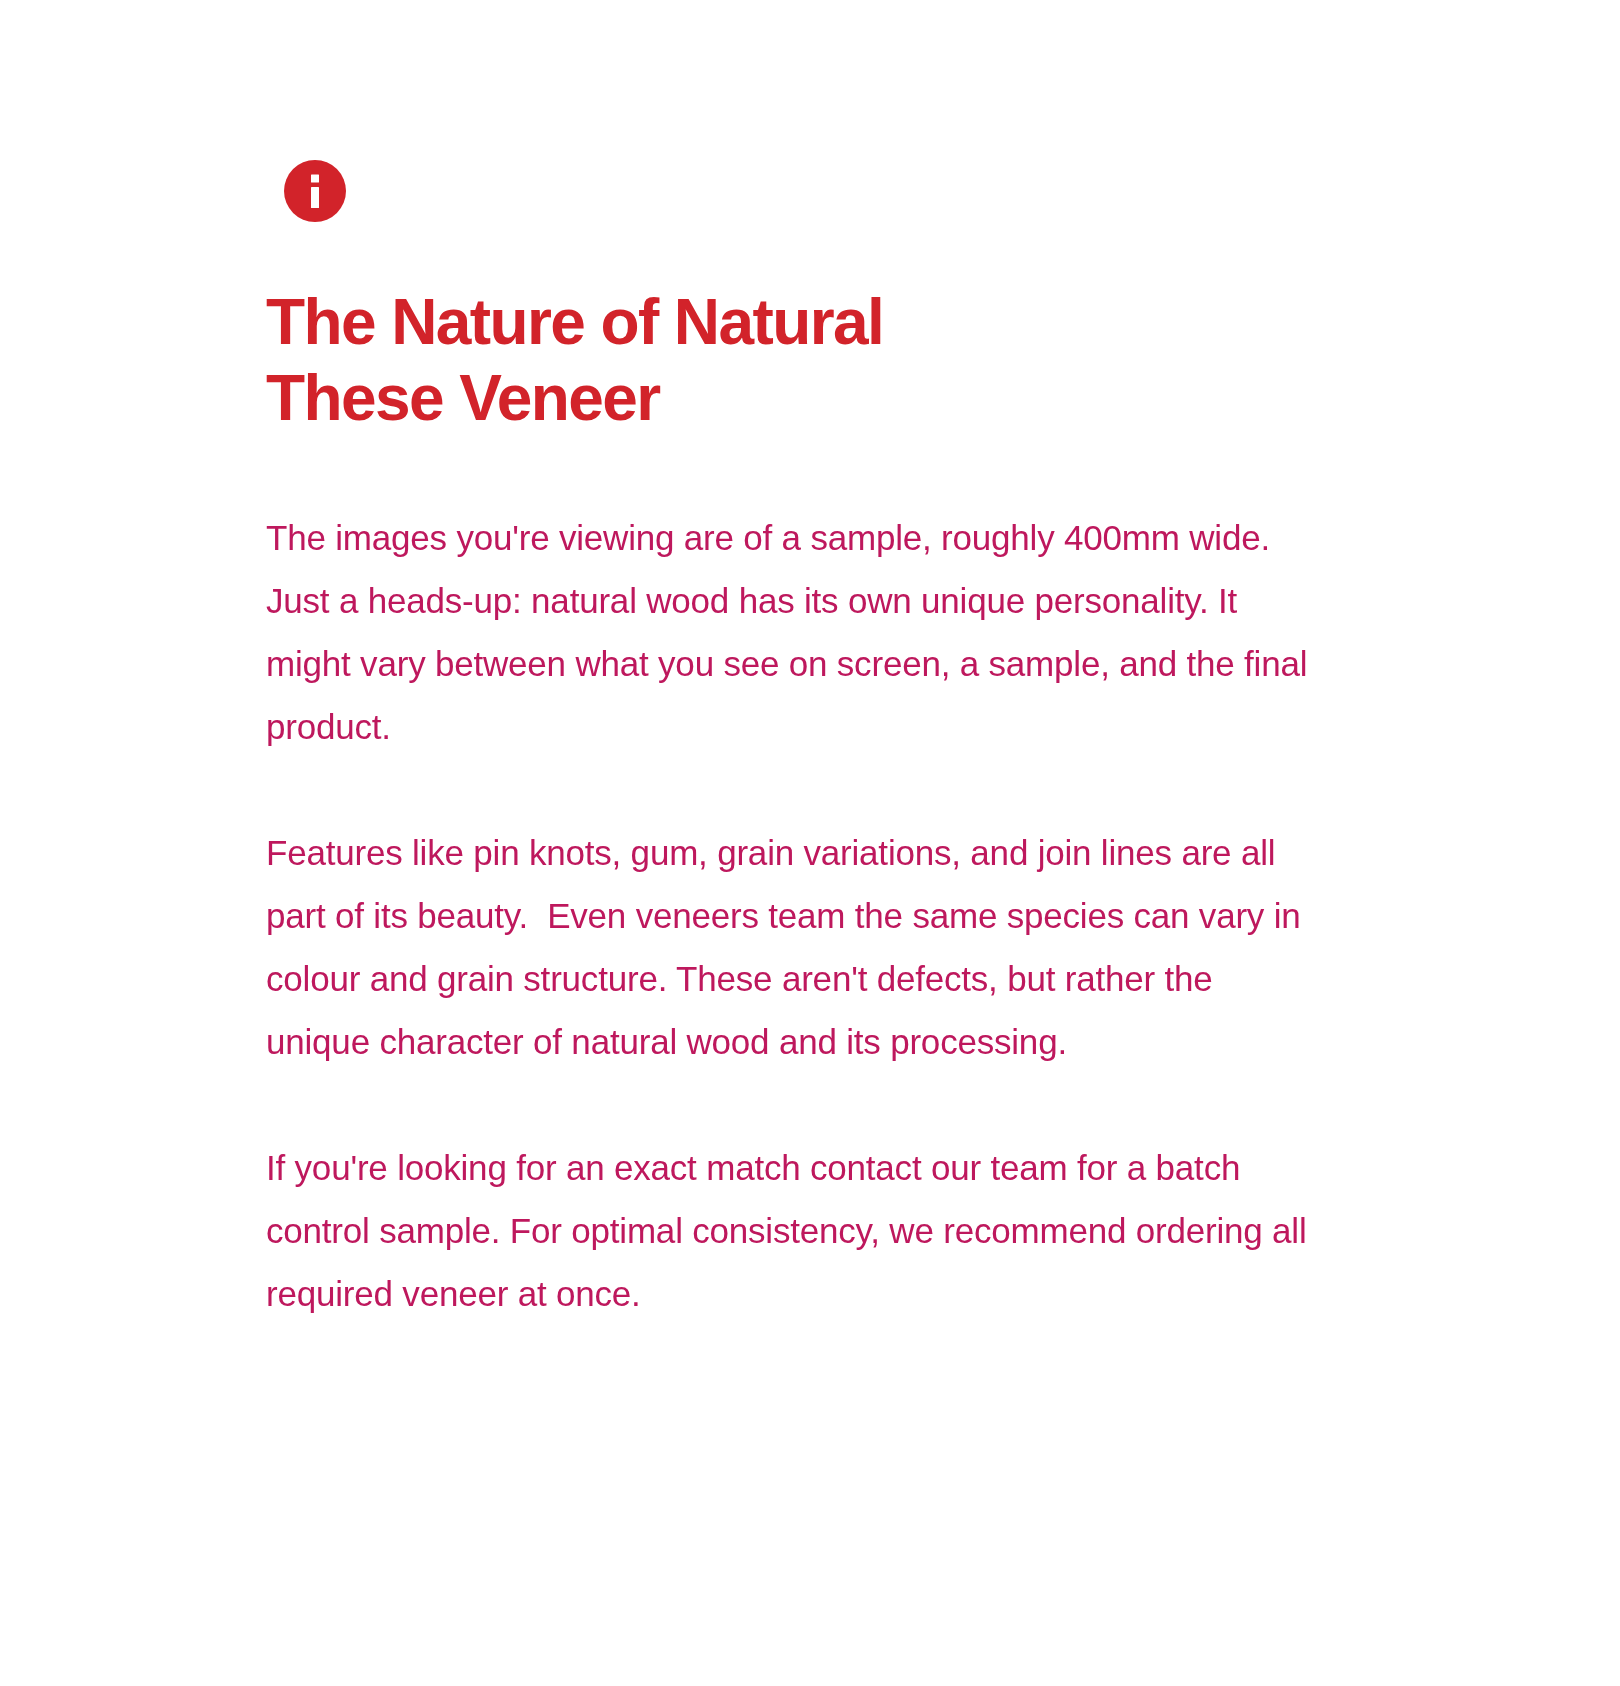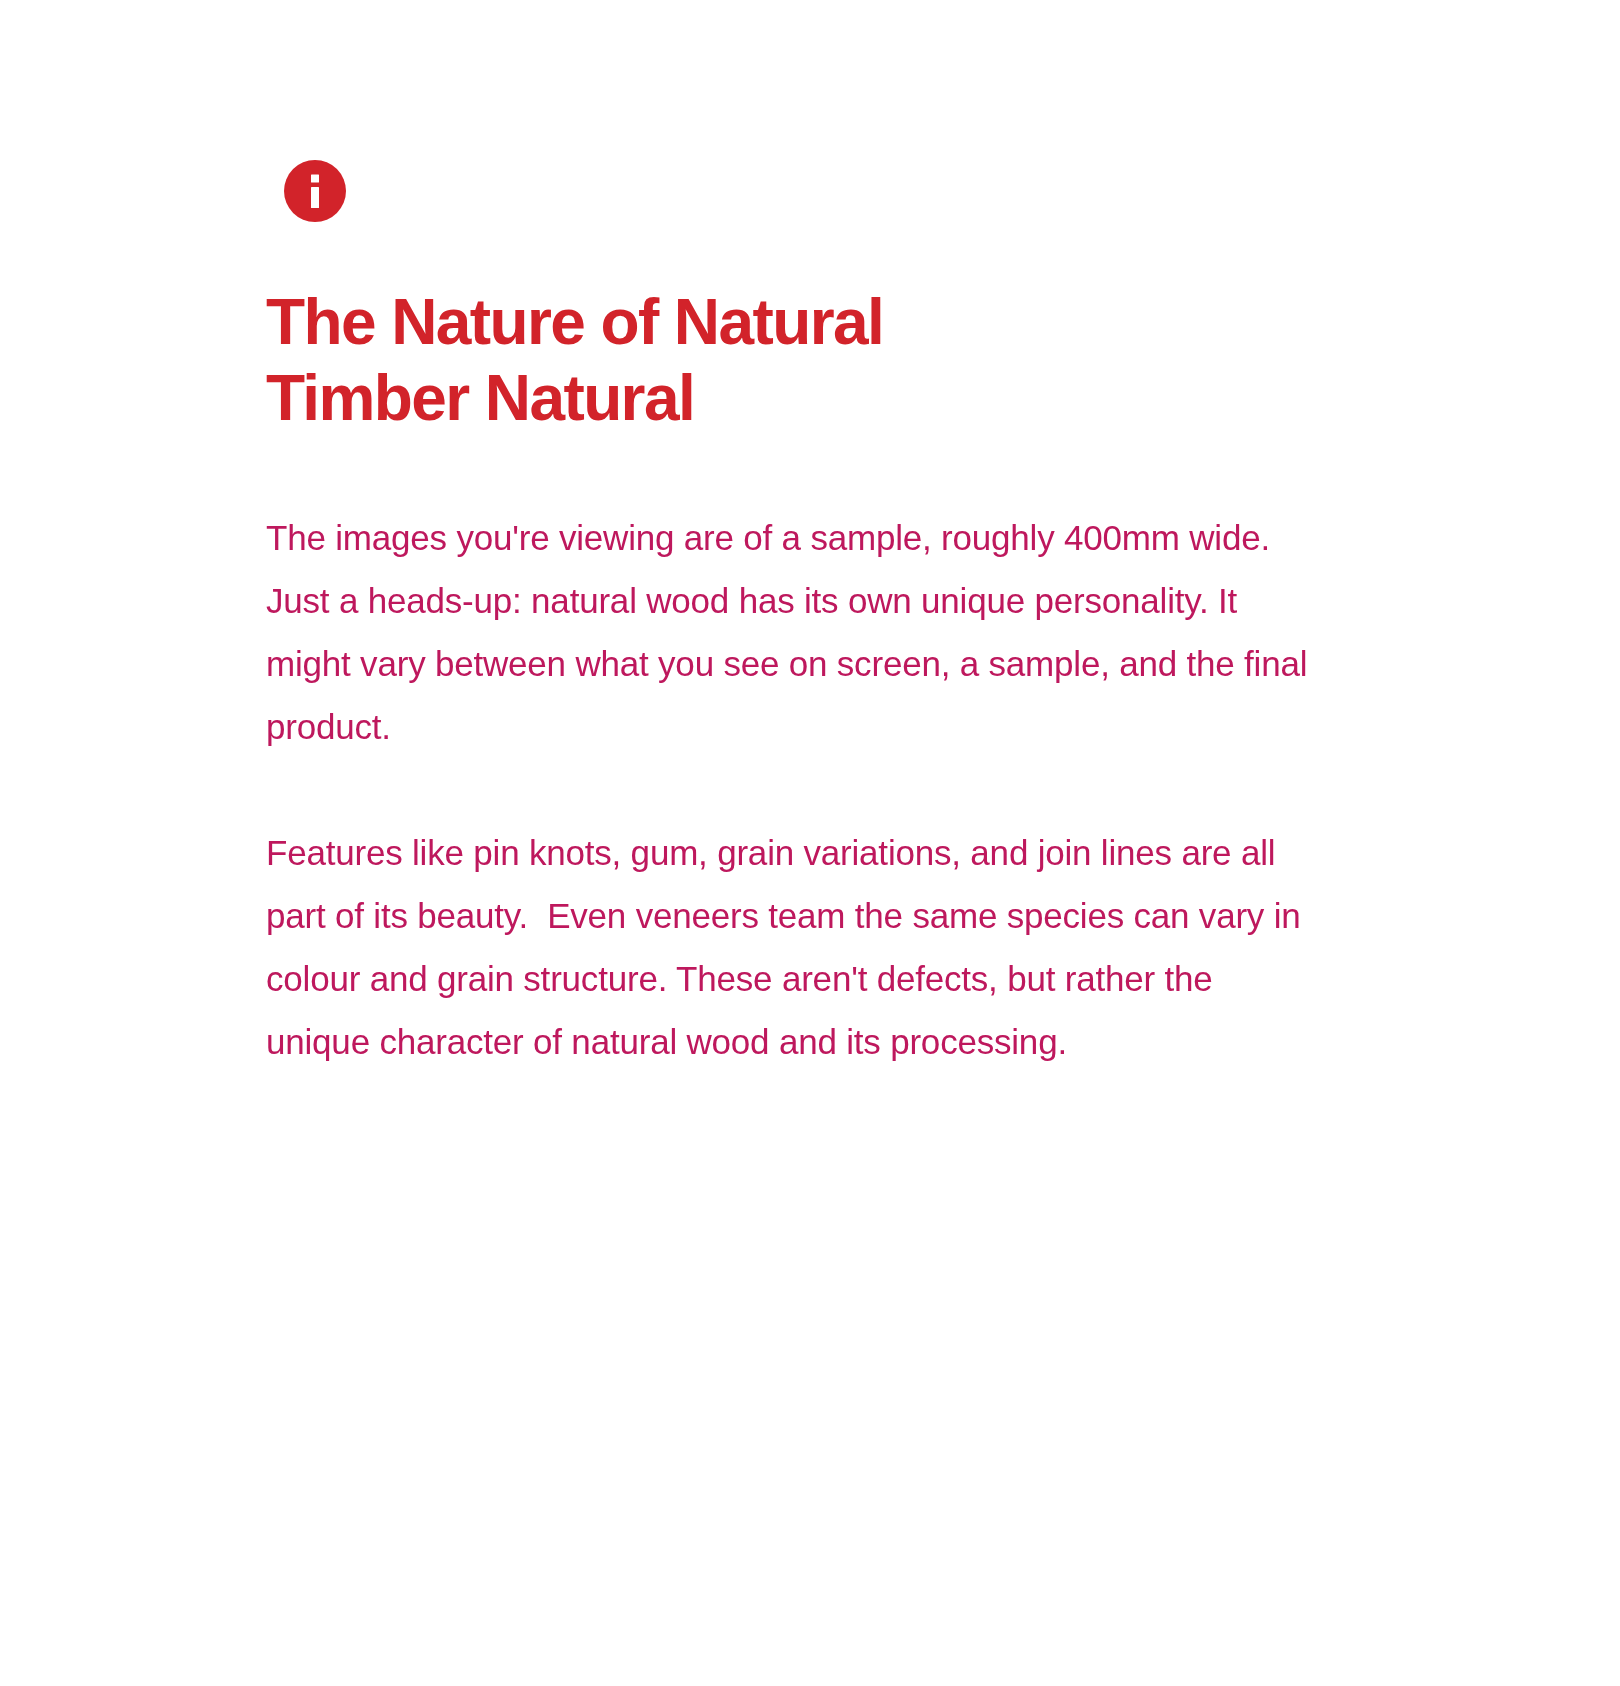--- a/index.html
+++ b/index.html
@@ -89,22 +89,23 @@
 
     <div class="info-icon">
       <svg class="glyph" viewBox="0 0 62 62" xmlns="http://www.w3.org/2000/svg">
         <rect x="27" y="14.5" width="8" height="8" rx="0.5" fill="#ffffff"></rect>
         <rect x="27" y="27" width="8" height="21" rx="0.5" fill="#ffffff"></rect>
       </svg>
     </div>
 
     <h1 class="headline">
       <span class="line">The Nature of Natural</span>
-      <span class="line">Timber Natural</span>
+      <span class="line">These Veneer</span>
     </h1>
 
     <div class="body-copy">
       <p>The images you're viewing are of a sample, roughly 400mm wide. Just a heads-up: natural wood has its own unique personality. It might vary between what you see on screen, a sample, and the final product.</p>
       <p>Features like pin knots, gum, grain variations, and join lines are all part of its beauty.  Even veneers team the same species can vary in colour and grain structure. These aren't defects, but rather the unique character of natural wood and its processing.</p>
+      <p>If you're looking for an exact match contact our team for a batch control sample. For optimal consistency, we recommend ordering all required veneer at once.</p>
     </div>
 
   </div>
 </div>
 
 </body></html>

